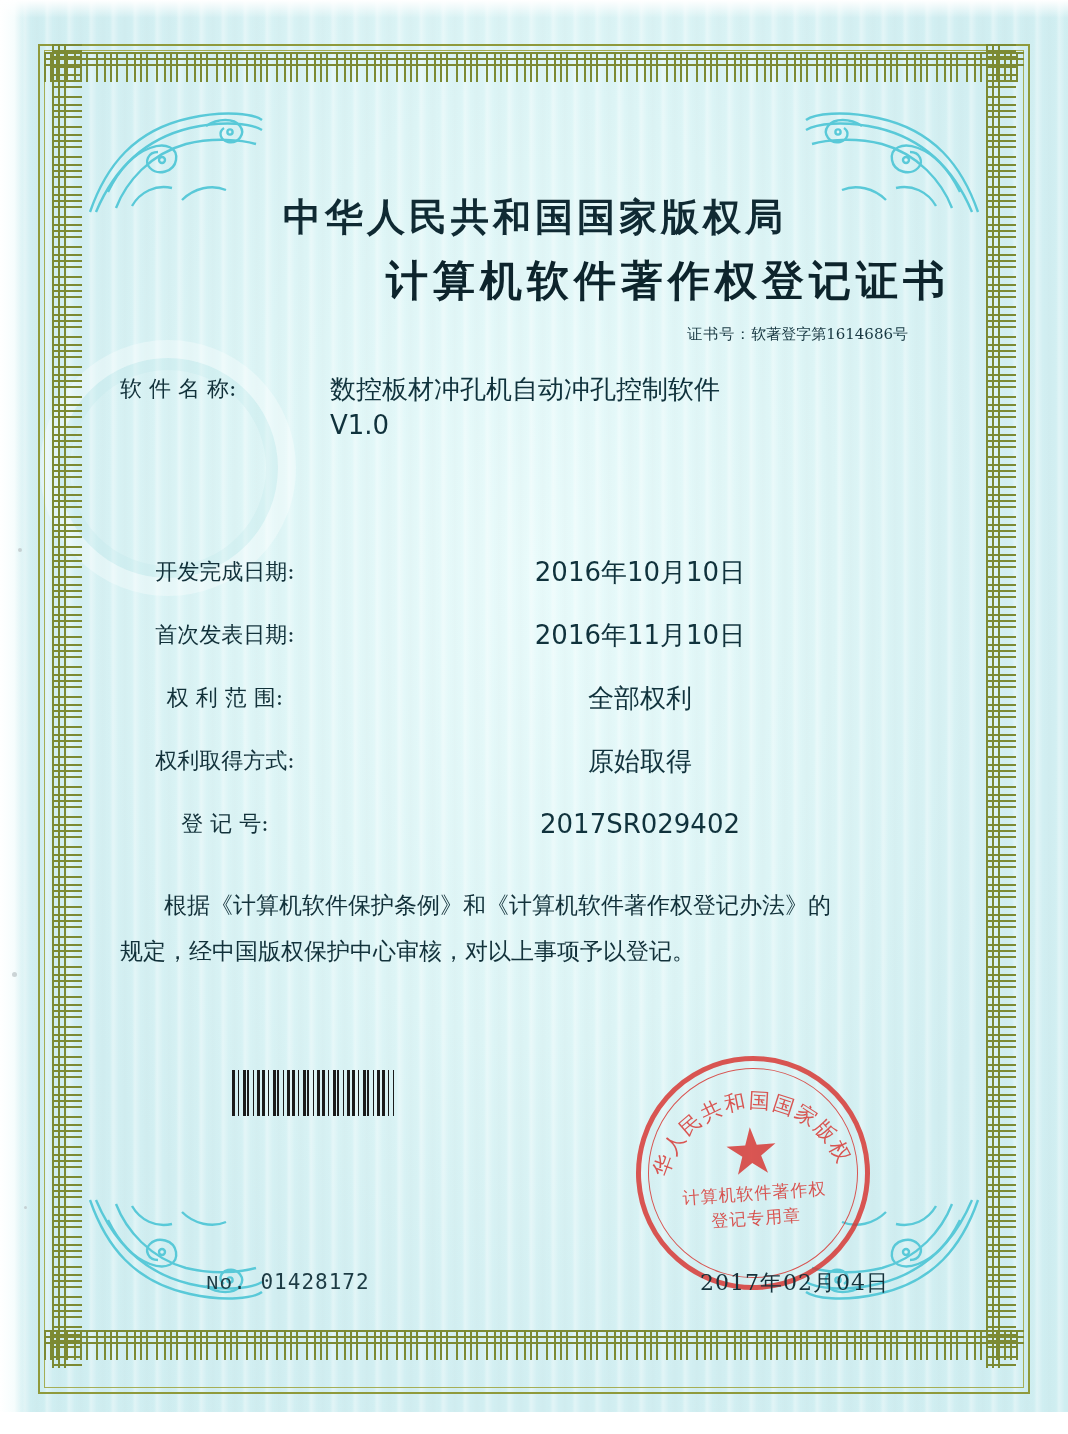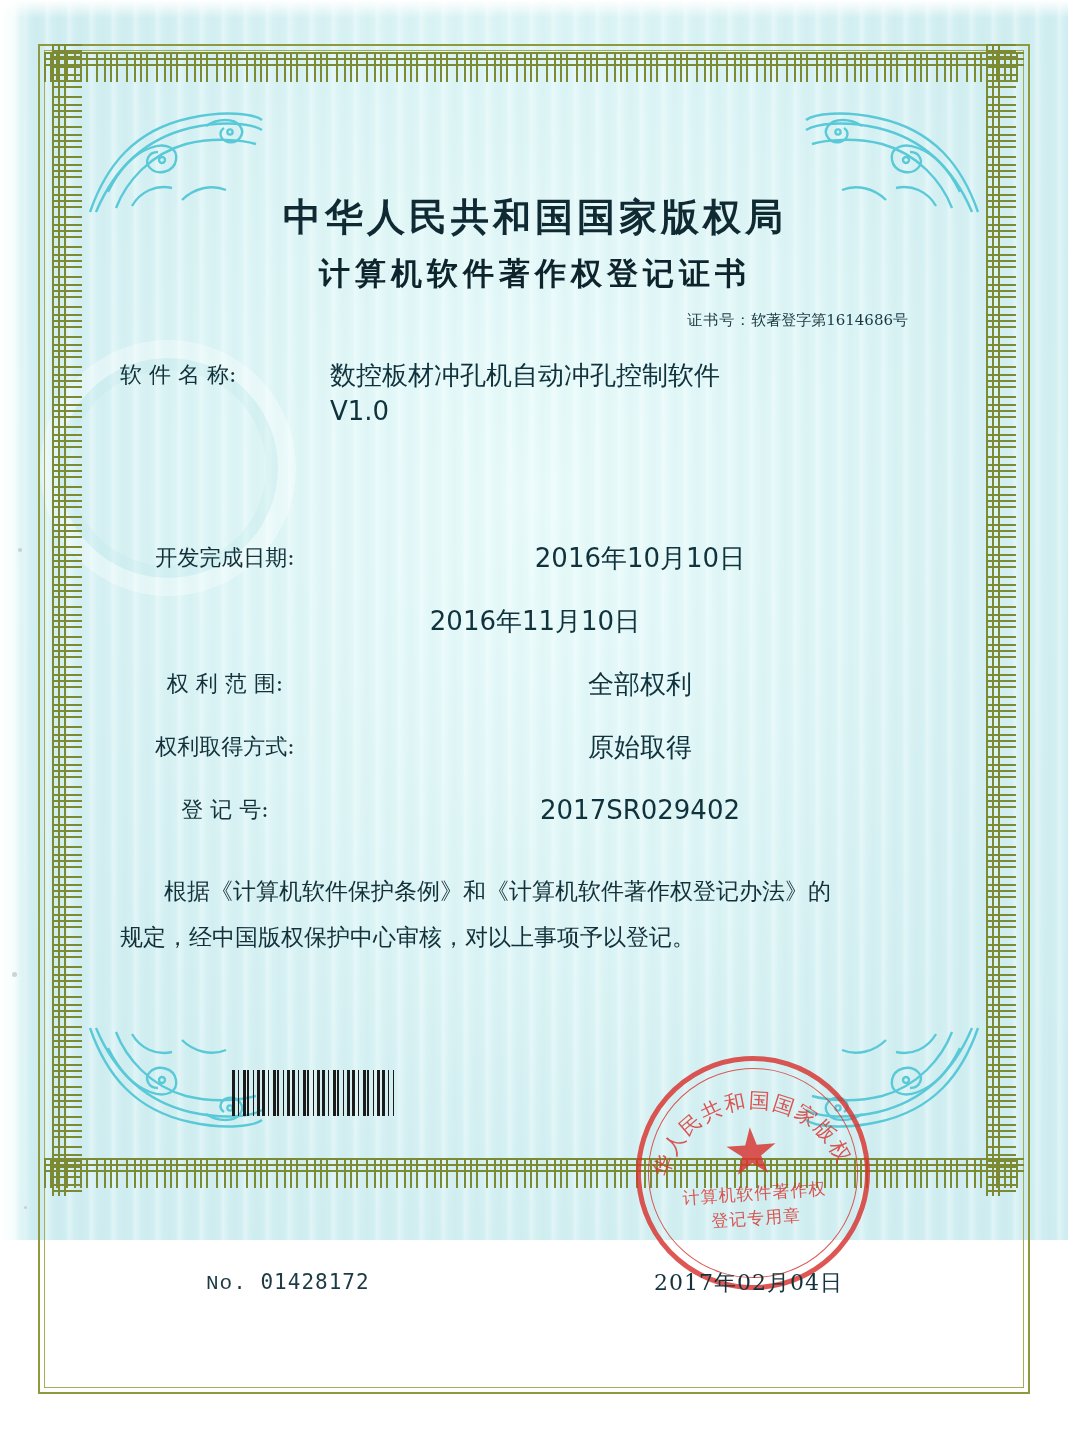--- a/index.html
+++ b/index.html
@@ -13,21 +13,21 @@
     font-family: "Liberation Serif", serif;
     position: relative;
     overflow: hidden;
   }
 
   
   .cert-page {
     position: absolute;
     left: 0; top: 0;
     width: 1068px;
-    height: 1240px;
+    height: 1412px;
     background:
       radial-gradient(ellipse at 50% 40%, #e9fbfb 0%, #ddf5f6 40%, #d2eff2 70%, #cfeef1 100%);
   }
   
   .paper-streaks {
     position: absolute;
     inset: 0;
     background: repeating-linear-gradient(
       90deg,
       rgba(255,255,255,0.0) 0px,
@@ -137,23 +137,23 @@
   .title-main {
     text-align: center;
     font-family: "DejaVu Serif", serif;
     font-size: 38px;
     font-weight: 700;
     letter-spacing: 4px;
     color: #102a33;
     margin: 12px 0 10px 0;
   }
   .title-sub {
-    text-align: center;
-    font-family: "DejaVu Serif", serif;
-    font-size: 31px;
+    text-align: right;
+    font-family: "DejaVu Serif", serif;
+    font-size: 42px;
     font-weight: 700;
     letter-spacing: 5px;
     color: #0d242c;
     margin: 8px 0 6px 0;
   }
   .cert-no-line {
     text-align: right;
     font-size: 15px;
     letter-spacing: 1px;
     color: #173741;
@@ -276,21 +276,21 @@
     left: 206px;
     top: 1270px;
     font-family: "DejaVu Sans Mono", monospace;
     font-size: 21px;
     color: #1d3b44;
     letter-spacing: 1px;
   }
   .footer-no .label { font-family: Liberation Mono, monospace; }
   .footer-date {
     position: absolute;
-    left: 654px;
+    left: 700px;
     top: 1268px;
     font-family: "DejaVu Serif", serif;
     font-size: 22px;
     color: #14323b;
     letter-spacing: 1px;
   }
 
   
   .speck { position: absolute; background: #b9c2c4; border-radius: 50%; opacity:.7;}
 </style>
@@ -386,20 +386,21 @@
     </div>
 
     <div class="gap-lg"></div>
 
     <div class="dates">
       <div class="field-row">
         <div class="field-label">开发完成日期:</div>
         <div class="field-value">2016年10月10日</div>
       </div>
       <div class="field-row">
+        <div class="field-label">首次发表日期:</div>
         <div class="field-value">2016年11月10日</div>
       </div>
       <div class="field-row">
         <div class="field-label">权 利 范 围:</div>
         <div class="field-value">全部权利</div>
       </div>
       <div class="field-row">
         <div class="field-label">权利取得方式:</div>
         <div class="field-value">原始取得</div>
       </div>

